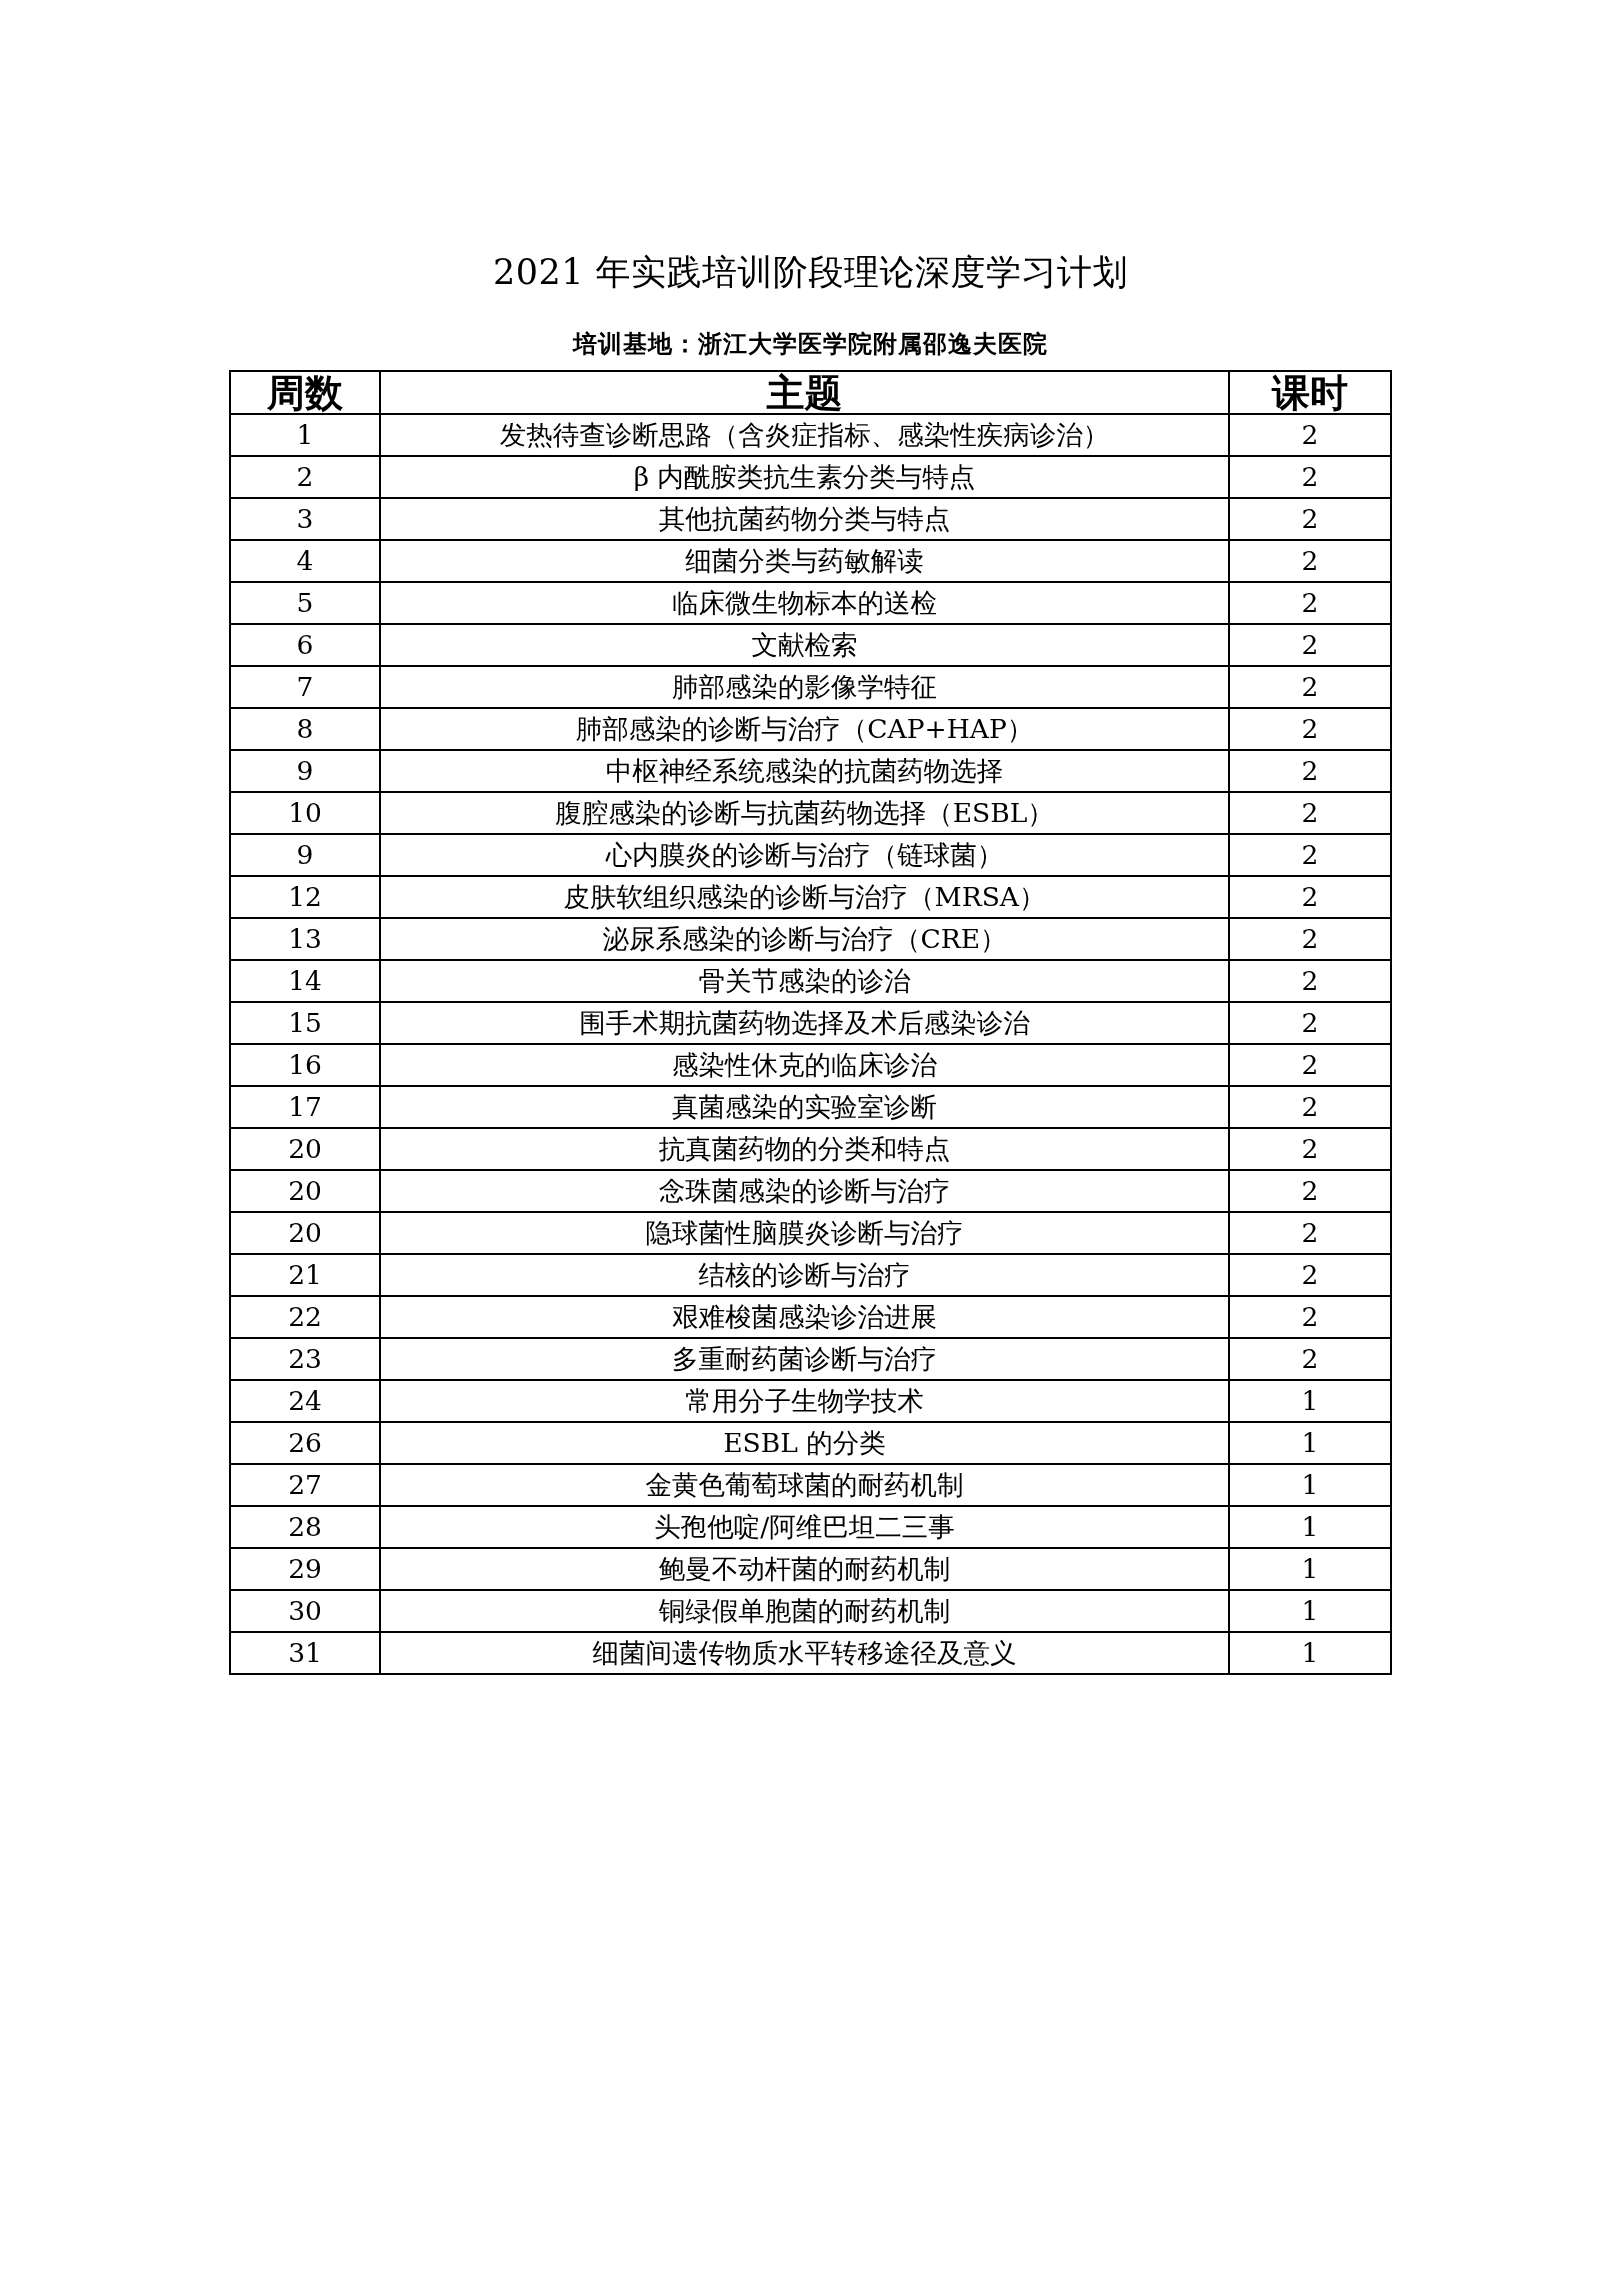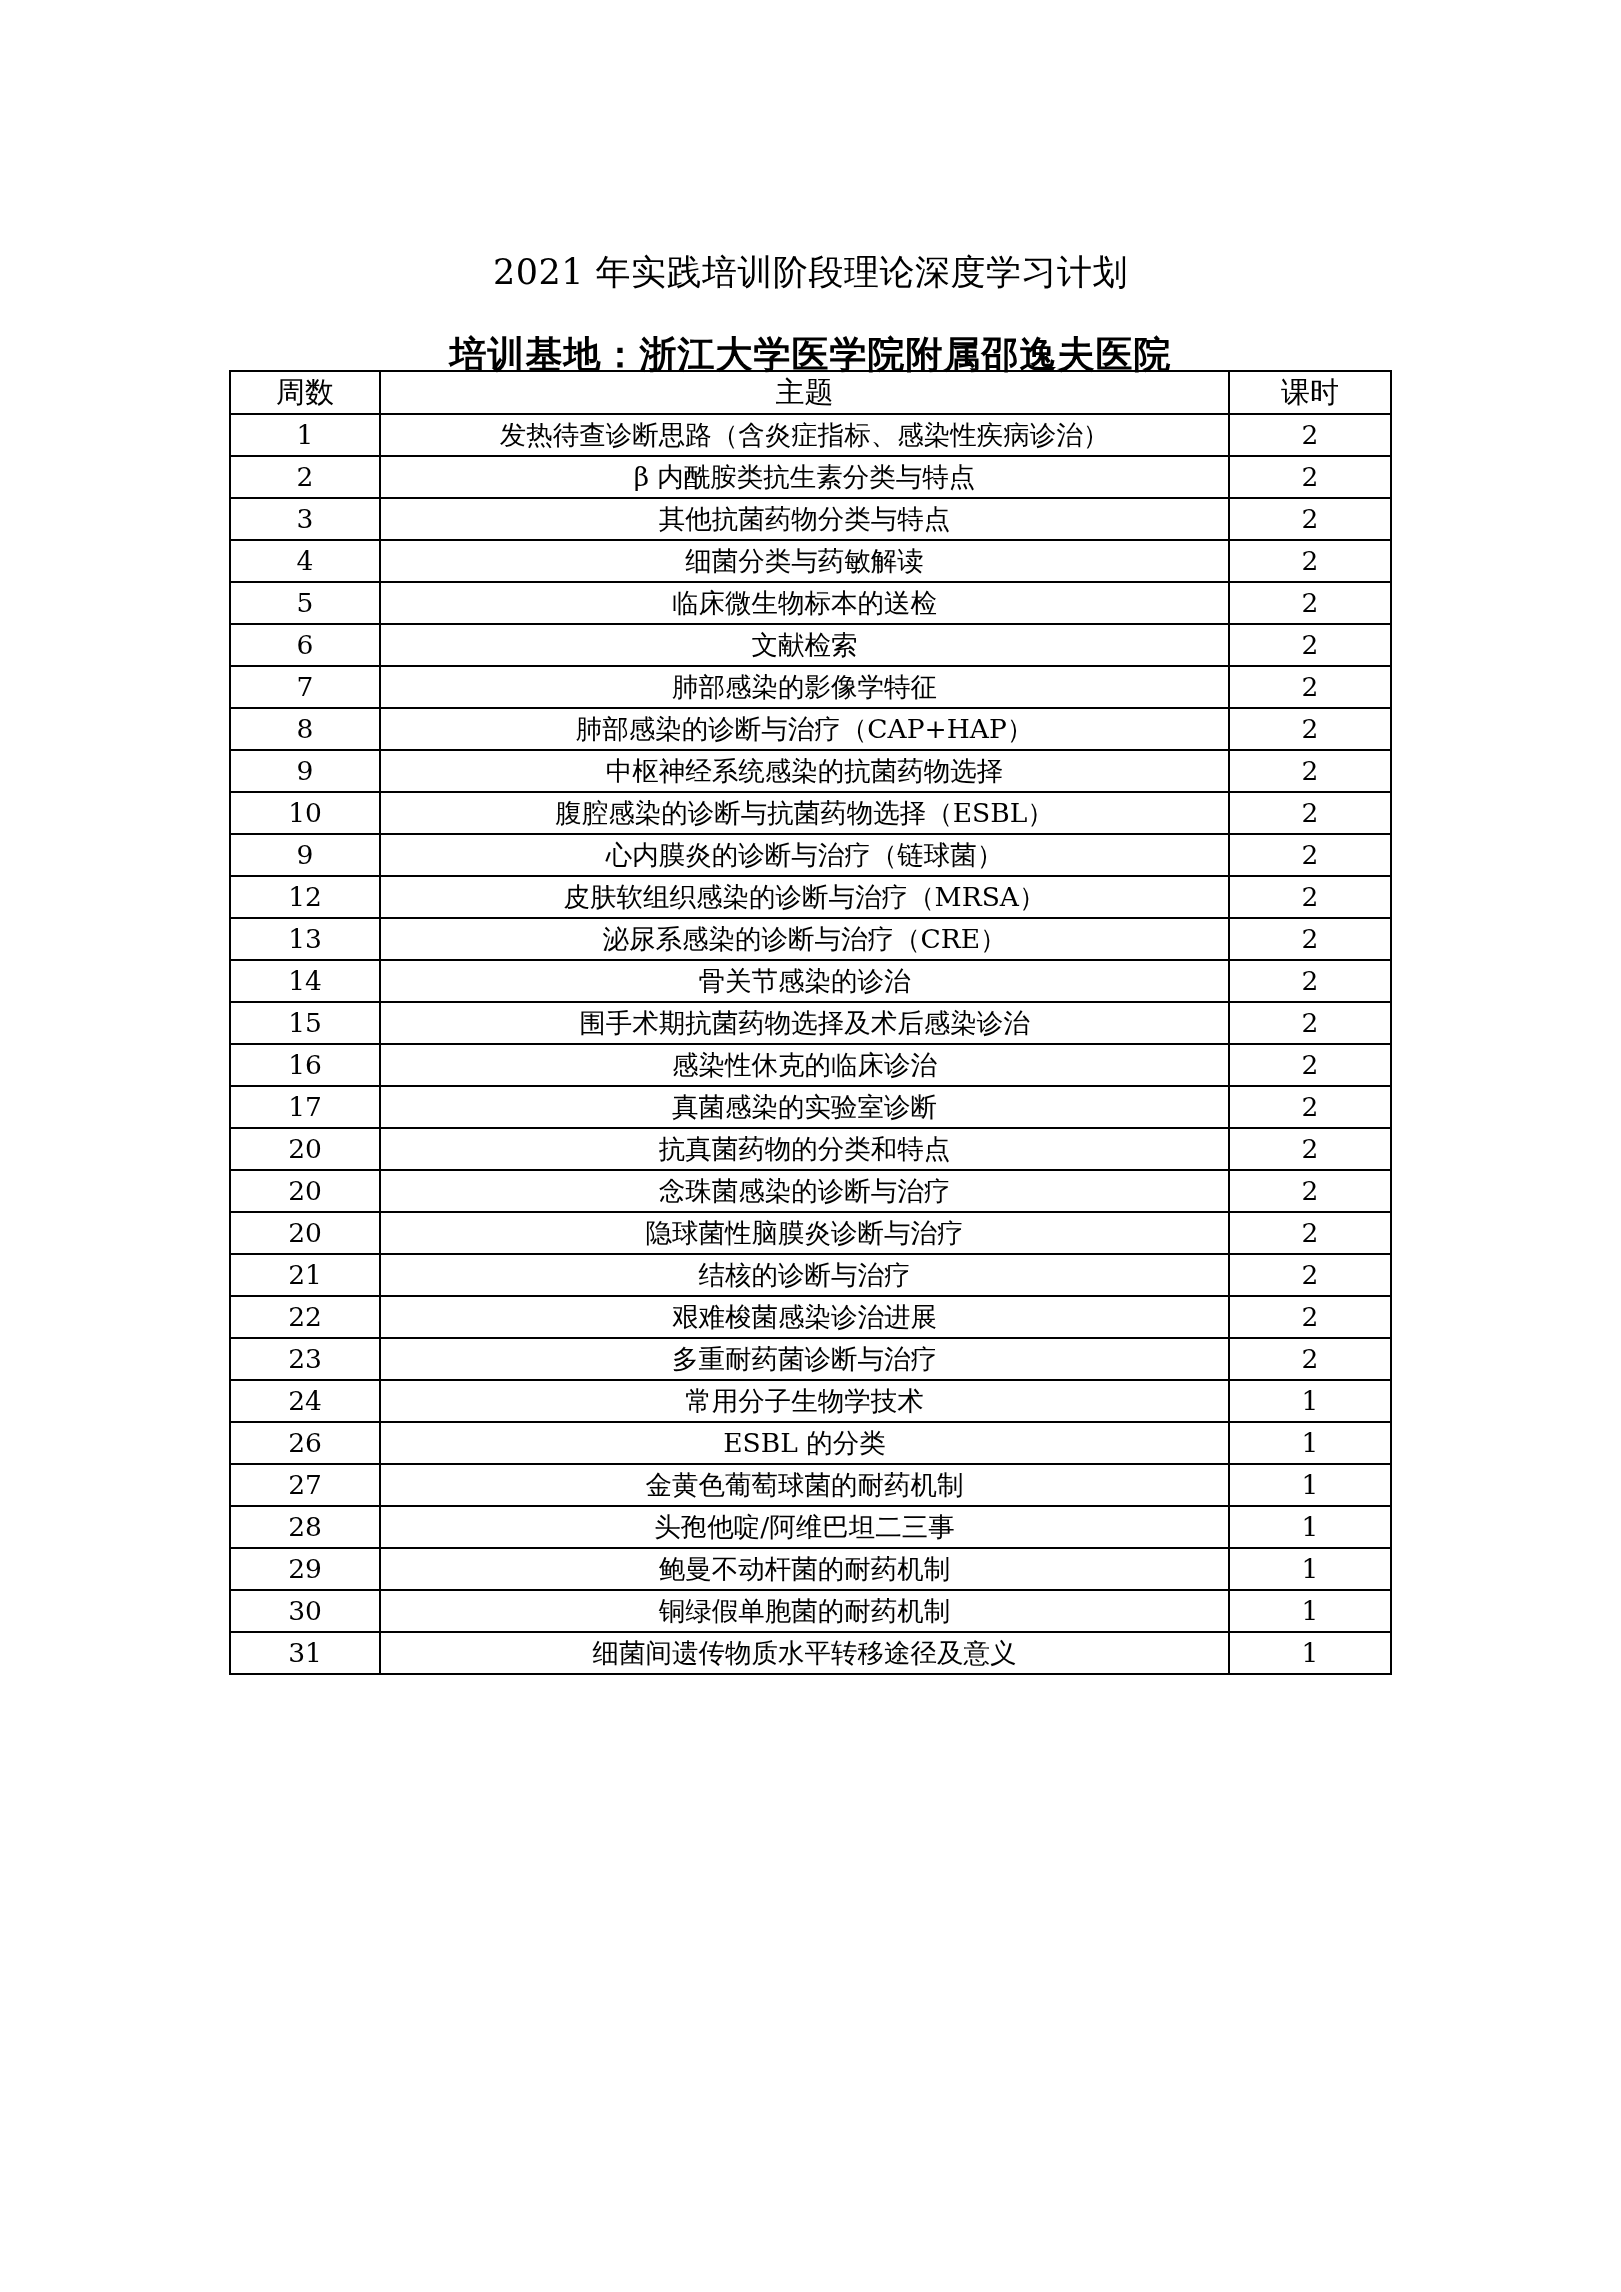--- a/index.html
+++ b/index.html
@@ -25,21 +25,21 @@
       line-height: 43px;
       font-weight: normal;
       letter-spacing: 0.5px;
     }
     .subtitle {
       position: absolute;
       left: 0;
       width: 1621px;
       top: 302px;
       text-align: center;
-      font-size: 37px;
+      font-size: 24px;
       line-height: 43px;
       font-weight: bold;
       letter-spacing: 1px;
     }
     table.plan {
       position: absolute;
       left: 229px;
       top: 370px;
       width: 1160px;
       border-collapse: collapse;
@@ -52,22 +52,22 @@
     table.plan th, table.plan td {
       border: 2px solid #000000;
       text-align: center;
       vertical-align: middle;
       padding: 0;
       overflow: hidden;
       white-space: nowrap;
     }
     table.plan th {
       height: 41px;
-      font-size: 29px;
-      font-weight: normal;
+      font-size: 38px;
+      font-weight: bold;
       line-height: 41px;
     }
     table.plan td {
       height: 40px;
       font-size: 26.5px;
       line-height: 40px;
       font-weight: normal;
     }
     table.plan thead tr { border-bottom: 2.9px solid #000000; }
     table.plan tbody tr.thick-top td { border-top: 2.9px solid #000000; }

